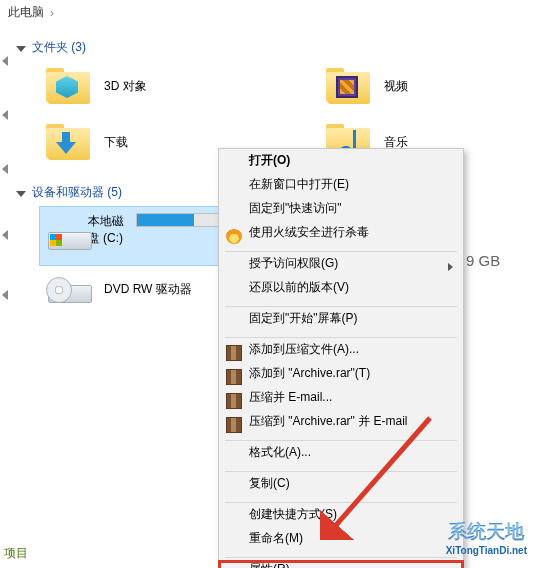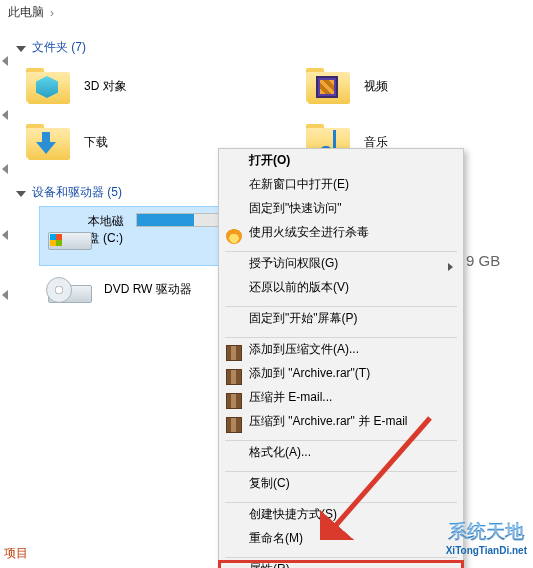--- a/index.html
+++ b/index.html
@@ -37,21 +37,21 @@
   .group-header .caret {
     width: 0; height: 0;
     border-left: 5px solid transparent;
     border-right: 5px solid transparent;
     border-top: 6px solid #555;
     transform: translateY(1px);
   }
   .items-row {
     display: flex;
     gap: 80px;
-    padding-left: 20px;
+    padding-left: 40px;
     margin-bottom: 8px;
   }
   .folder-item {
     display: flex;
     align-items: center;
     gap: 10px;
     width: 200px;
     padding: 4px 6px;
   }
   .folder-icon {
@@ -215,21 +215,21 @@
     background: linear-gradient(#4aa3e8,#0c5aa6);
     -webkit-background-clip: text; background-clip:text; color: transparent;
     text-shadow: 0 1px 0 rgba(255,255,255,.4);
   }
   .watermark .wm-sub {
     font-size: 10px; color: #1968b3; font-weight:600;
   }
 
   .footer-label {
     position:absolute; left:0; bottom:6px;
-    font-size:12px; color:#c2410c;
+    font-size:12px; color:#4d7c0f;
     padding-left:4px;
   }
 
   
   .side-hint { position:absolute; left:2px; width:10px; height:10px; }
   .side-hint.h1 { top:56px; border-right:6px solid #888; border-top:5px solid transparent; border-bottom:5px solid transparent; width:0;height:0;}
   .side-hint.h2 { top:110px; border-right:6px solid #888; border-top:5px solid transparent; border-bottom:5px solid transparent; width:0;height:0;}
   .side-hint.h3 { top:164px; border-right:6px solid #888; border-top:5px solid transparent; border-bottom:5px solid transparent; width:0;height:0;}
   .side-hint.h4 { top:230px; border-right:6px solid #888; border-top:5px solid transparent; border-bottom:5px solid transparent; width:0;height:0;}
   .side-hint.h5 { top:290px; border-right:6px solid #888; border-top:5px solid transparent; border-bottom:5px solid transparent; width:0;height:0;}
@@ -245,21 +245,21 @@
 <div class="side-hint h1"></div>
 <div class="side-hint h2"></div>
 <div class="side-hint h3"></div>
 <div class="side-hint h4"></div>
 <div class="side-hint h5"></div>
 
 <div class="content">
 
   <div class="group-header">
     <span class="caret"></span>
-    <span>文件夹 (7)</span>
+    <span>文件夹 (3)</span>
   </div>
 
   <div class="items-row">
     <div class="folder-item">
       <div class="folder-icon">
         <div class="folder-tab"></div>
           <div class="folder-back"></div>
           <div class="folder-front"></div>
         <div class="overlay cube"></div>
       </div>

